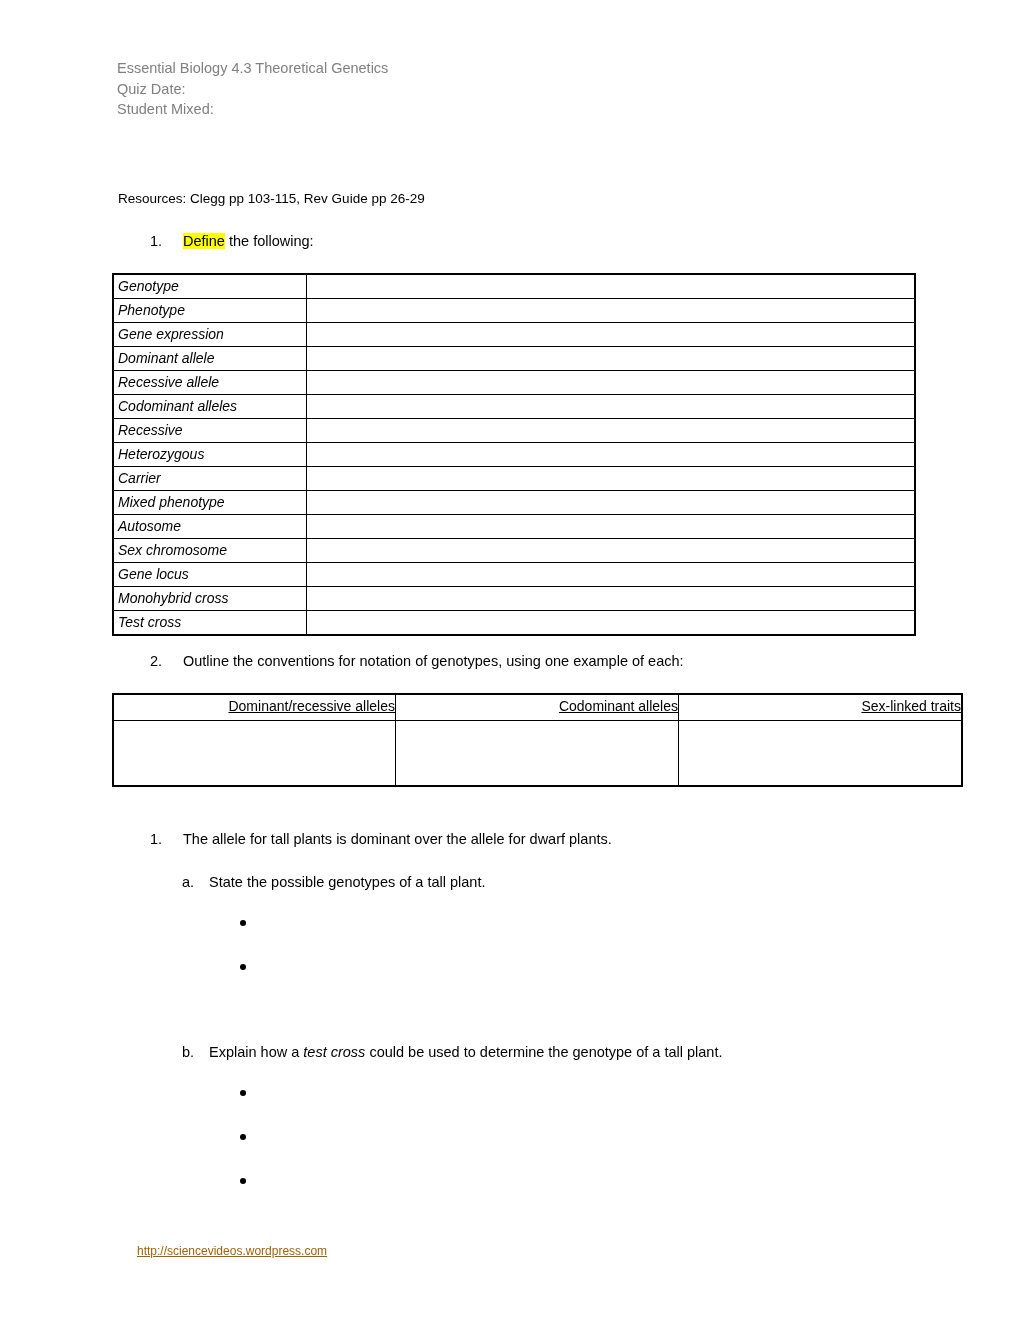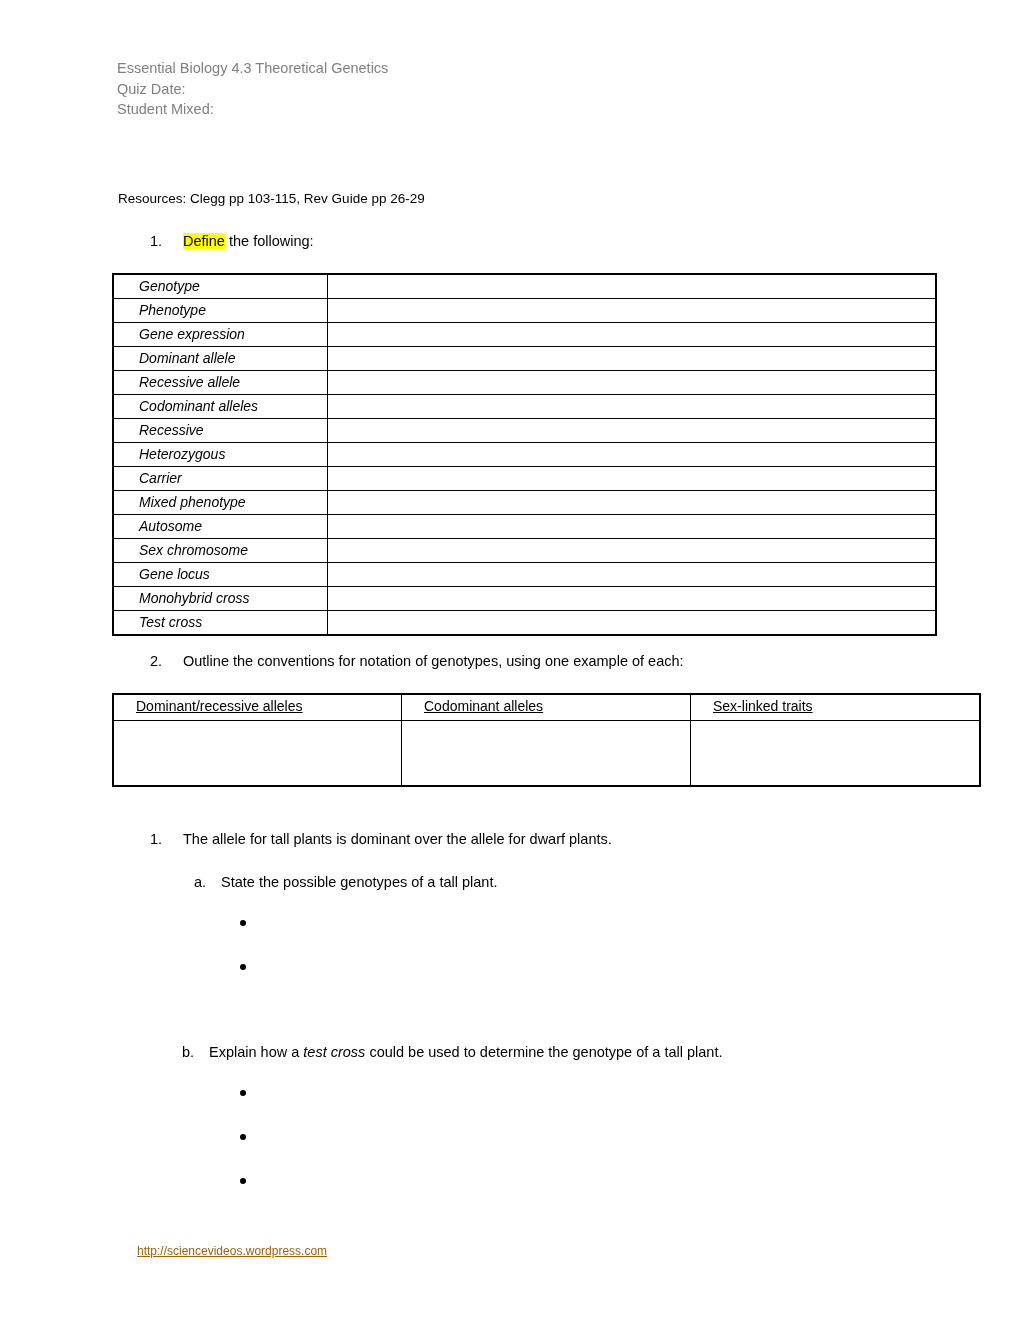--- a/index.html
+++ b/index.html
@@ -81,40 +81,41 @@
   #definitions-table {
     left: 112px;
     top: 273px;
     width: 797px;
   }
   #definitions-table td.term-cell {
     width: 188px;
     height: 21px;
     font-style: italic;
     font-size: 14px;
-    padding: 1px 0 1px 25px;
+    padding: 1px 0 1px 4px;
     line-height: 20px;
     white-space: nowrap;
   }
   #definitions-table td.answer-cell {
     width: 607px;
   }
 
   
   #notation-table {
     left: 112px;
     top: 693px;
     width: 797px;
   }
   #notation-table td.head-cell {
     height: 22px;
     font-size: 14px;
-    padding: 1px 0 2px 22px;
+    padding: 1px 0 2px 16px;
     line-height: 20px;
     white-space: nowrap;
+    text-align: right;
   }
   #notation-table td.head-cell span {
     text-decoration: underline;
   }
   #notation-table td.body-cell {
     height: 64px;
   }
   #notation-table .col-a { width: 265px; }
   #notation-table .col-b { width: 266px; }
   #notation-table .col-c { width: 266px; }
@@ -237,21 +238,21 @@
         <td class="body-cell col-b"></td>
         <td class="body-cell col-c"></td>
       </tr>
     </tbody>
   </table>
 
   <div class="q-item" style="left:150px; top:829px;">
     <span class="q-marker">1.</span><span>The allele for tall plants is dominant over the allele for dwarf plants.</span>
   </div>
 
-  <div class="q-item" style="left:182px; top:872px;margin-left:12px;">
+  <div class="q-item" style="left:182px; top:872px;">
     <span class="q-marker" style="width:27px;">a.</span><span>State the possible genotypes of a tall plant.</span>
   </div>
   <div class="bullet-dot" style="left:240px; top:920px;"></div>
   <div class="bullet-dot" style="left:240px; top:964px;"></div>
 
   <div class="q-item" style="left:182px; top:1042px;">
     <span class="q-marker" style="width:27px;">b.</span><span>Explain how a </span><span class="ital">test cross</span><span> could be used to determine the genotype of a tall plant.</span>
   </div>
   <div class="bullet-dot" style="left:240px; top:1090px;"></div>
   <div class="bullet-dot" style="left:240px; top:1134px;"></div>

